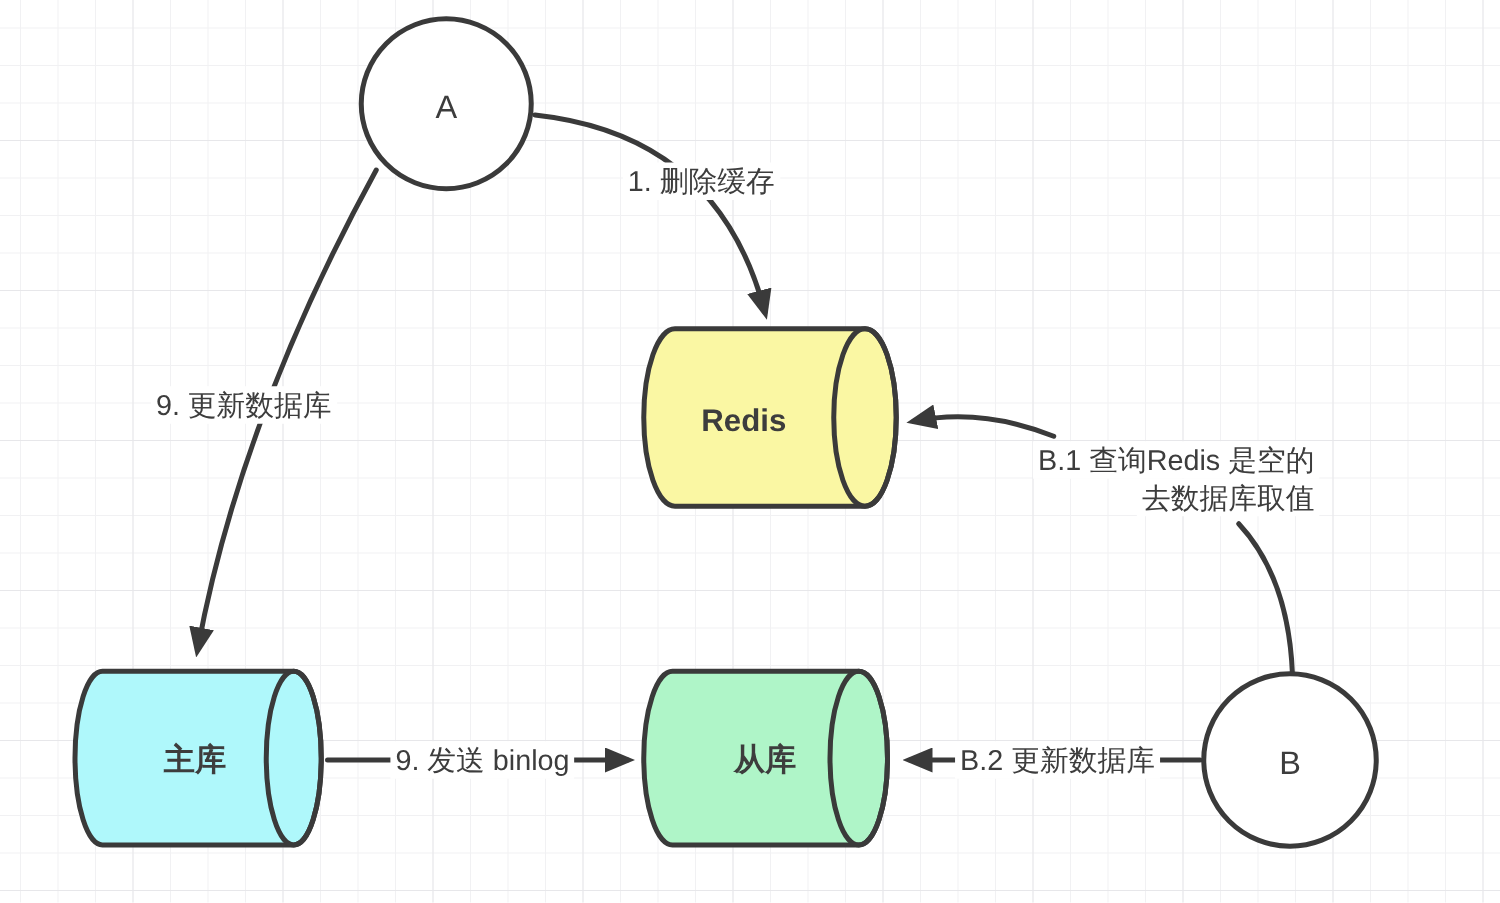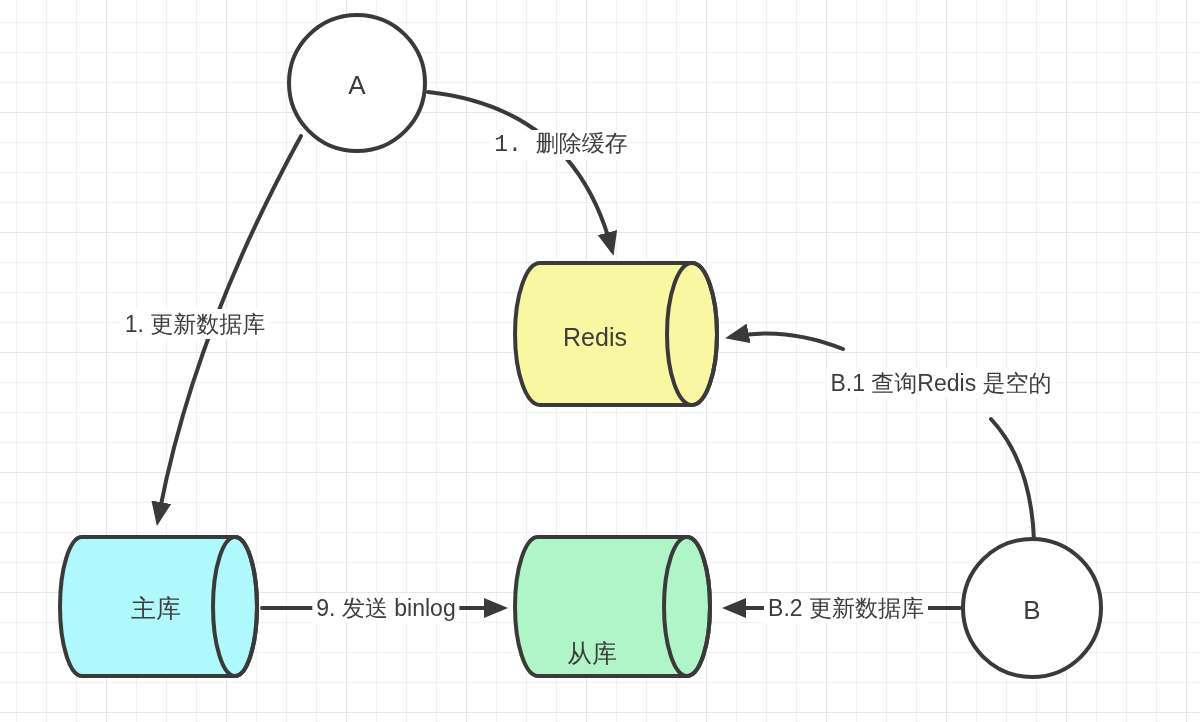--- a/index.html
+++ b/index.html
@@ -28,21 +28,21 @@
   .label{
     position:absolute;
     transform:translate(-50%,-50%);
     color:var(--text);
     white-space:nowrap;
     font-size:23px;
     line-height:30px;
     z-index:2;
   }
   .edge-label{background:var(--label-bg);padding:0 4px;}
-  .node-label{font-weight:400;font-size:25px;background:transparent;}
+  .node-label{font-weight:700;font-size:25px;background:transparent;}
   .actor-label{font-weight:500;font-size:26px;background:transparent;}
   .multiline{text-align:right;background:transparent;padding:0;}
   .multiline .line{display:block;}
   .multiline .line span{background:var(--label-bg);padding:0 4px;display:inline-block;}
 </style>
 </head>
 <body>
 
 <div class="canvas">
 
@@ -70,23 +70,24 @@
     <ellipse class="shape" cx="235" cy="606.5" rx="22" ry="69.5" fill="none"></ellipse>
 
     <path class="shape" d="M538,537 A23,69.5 0 0 0 538,676 L687,676 A23,69.5 0 0 0 687,537 L538,537 Z" fill="#aff5c8"></path>
     <ellipse class="shape" cx="687" cy="606.5" rx="23" ry="69.5" fill="none"></ellipse>
   </svg>
 
   <div class="label actor-label" style="left:357px;top:85px;">A</div>
   <div class="label actor-label" style="left:1032px;top:610px;">B</div>
   <div class="label node-label" style="left:595px;top:337px;">Redis</div>
   <div class="label node-label" style="left:156px;top:608px;">主库</div>
-  <div class="label node-label" style="left:592px;top:608px;margin-top:45px;">从库</div>
+  <div class="label node-label" style="left:612px;top:608px;">从库</div>
 
-  <div class="label edge-label" style="left:561px;top:145px;font-family:Liberation Mono, monospace;">1. 删除缓存</div>
-  <div class="label edge-label" style="left:195px;top:324px;">1. 更新数据库</div>
+  <div class="label edge-label" style="left:561px;top:145px;">1. 删除缓存</div>
+  <div class="label edge-label" style="left:195px;top:324px;">9. 更新数据库</div>
   <div class="label edge-label" style="left:386px;top:608px;">9. 发送 binlog</div>
   <div class="label edge-label" style="left:846px;top:608px;">B.2 更新数据库</div>
   <div class="label multiline" style="left:941px;top:383px;">
     <span class="line"><span>B.1 查询Redis 是空的</span></span>
+    <span class="line"><span>去数据库取值</span></span>
   </div>
 
 </div>
 
 </body></html>

